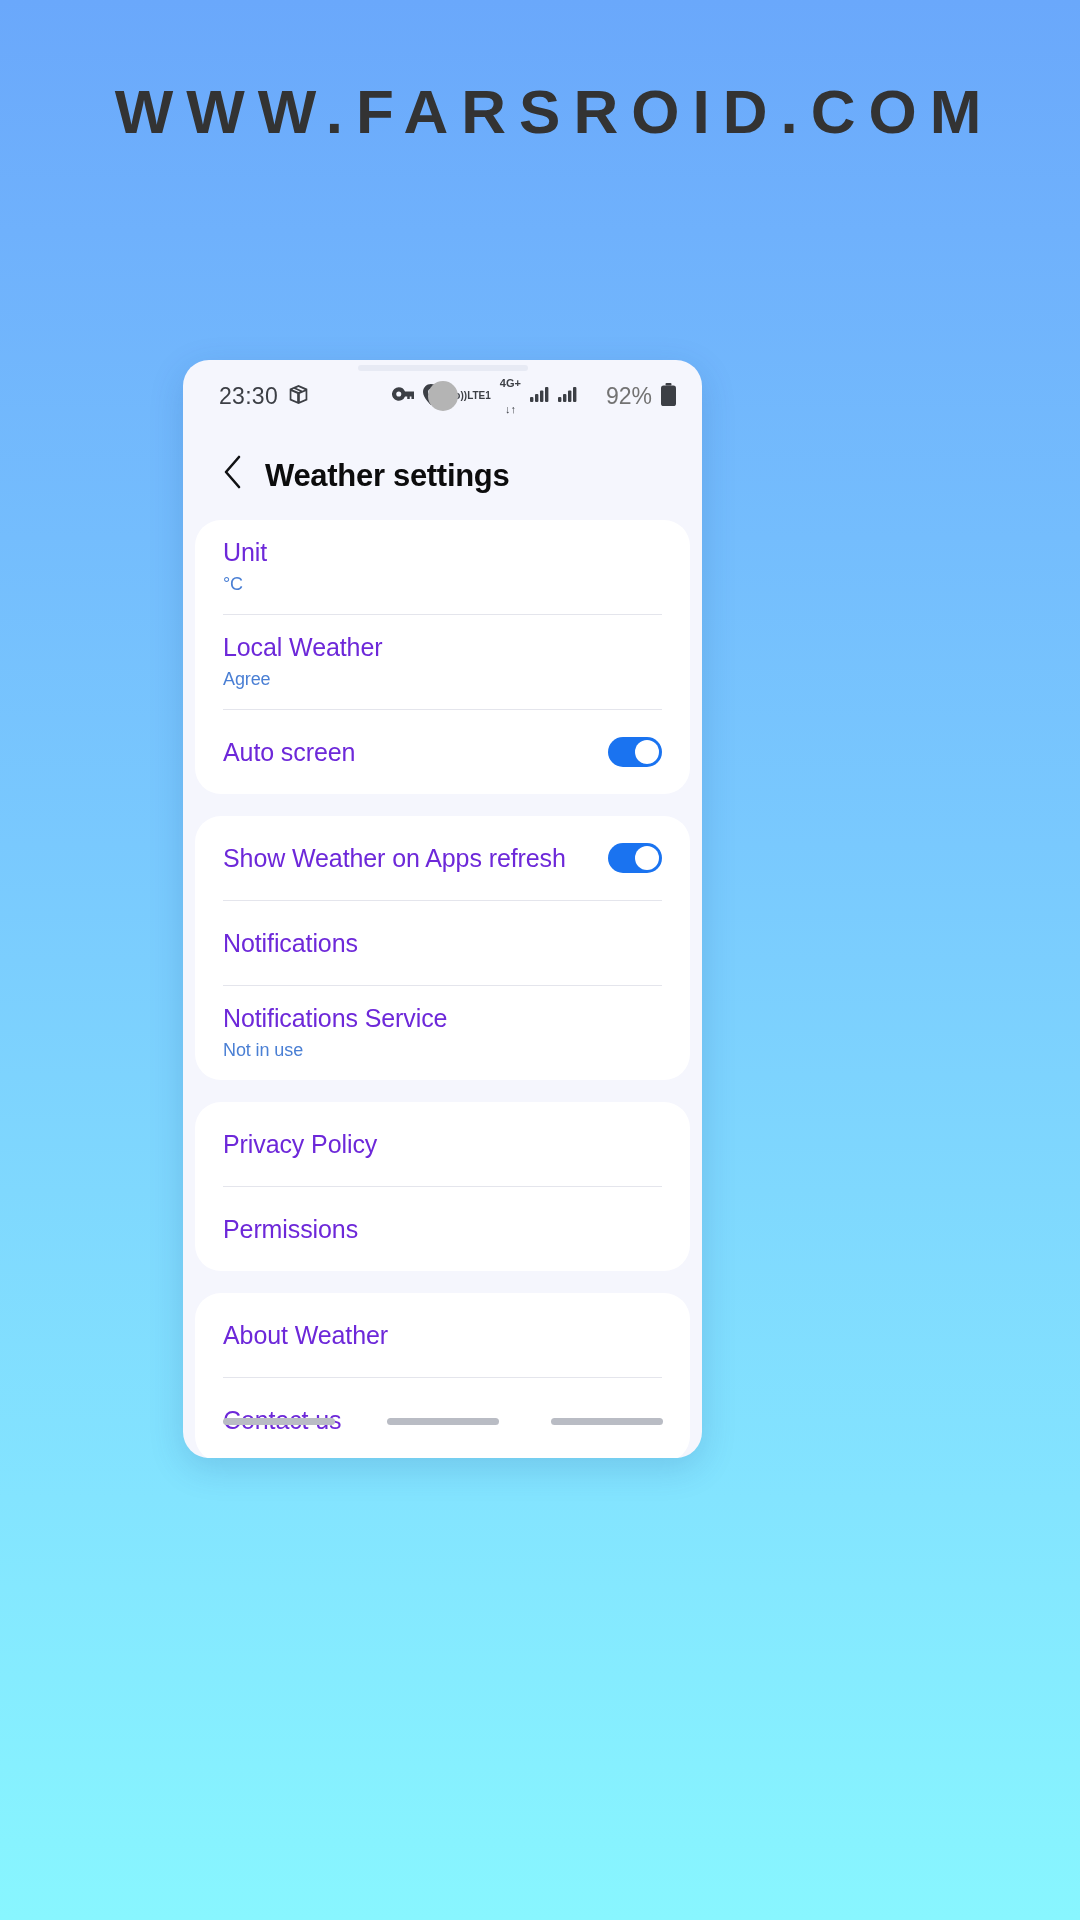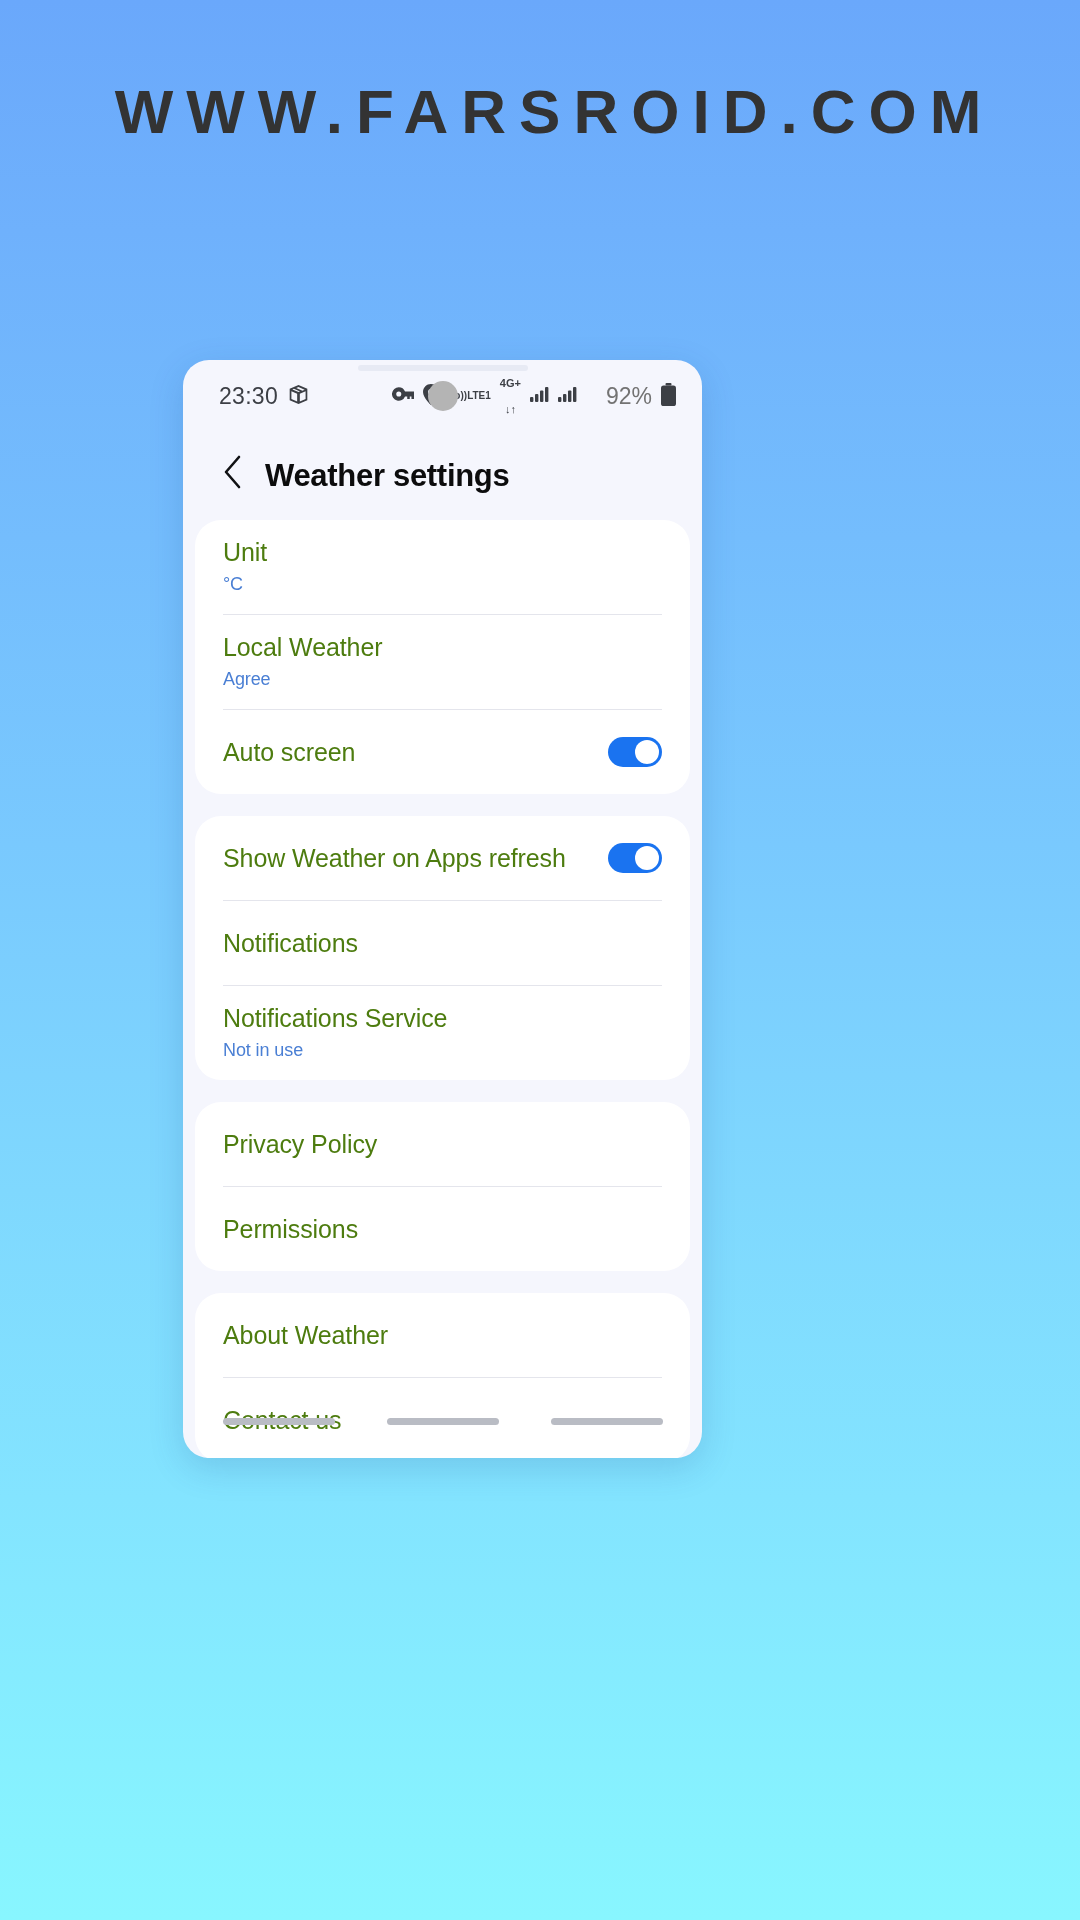--- a/index.html
+++ b/index.html
@@ -133,21 +133,21 @@
     position:relative;
     display:flex;
     align-items:center;
     padding:0 28px;
     min-height:84px;
   }
   .row.two-line { min-height:94px; align-items:flex-start; padding-top:18px; padding-bottom:16px; }
   .row-texts { display:flex; flex-direction:column; gap:7px; flex:1; }
   .row-title {
     font-size:25px;
-    color:#4d7c0f;
+    color:#6d28d9;
     letter-spacing:-0.1px;
   }
   .row-sub {
     font-size:18px;
     color:#4a7fd4;
     letter-spacing:-0.1px;
   }
   .divider {
     height:1px;
     background:#e4e5ec;

